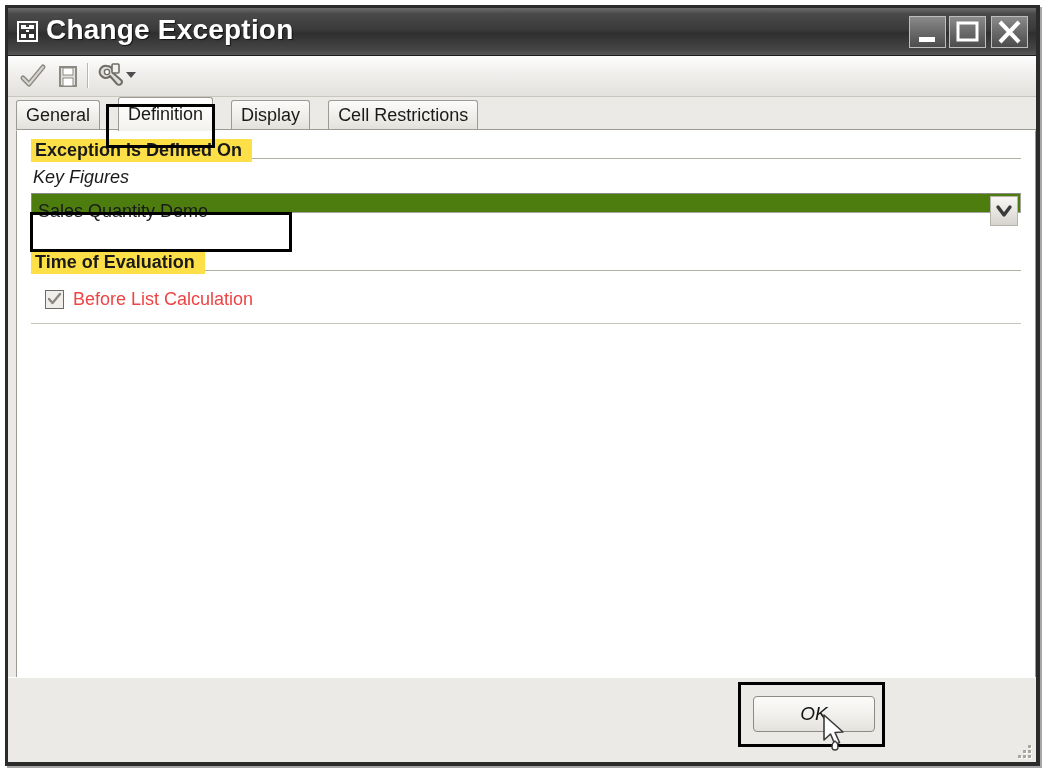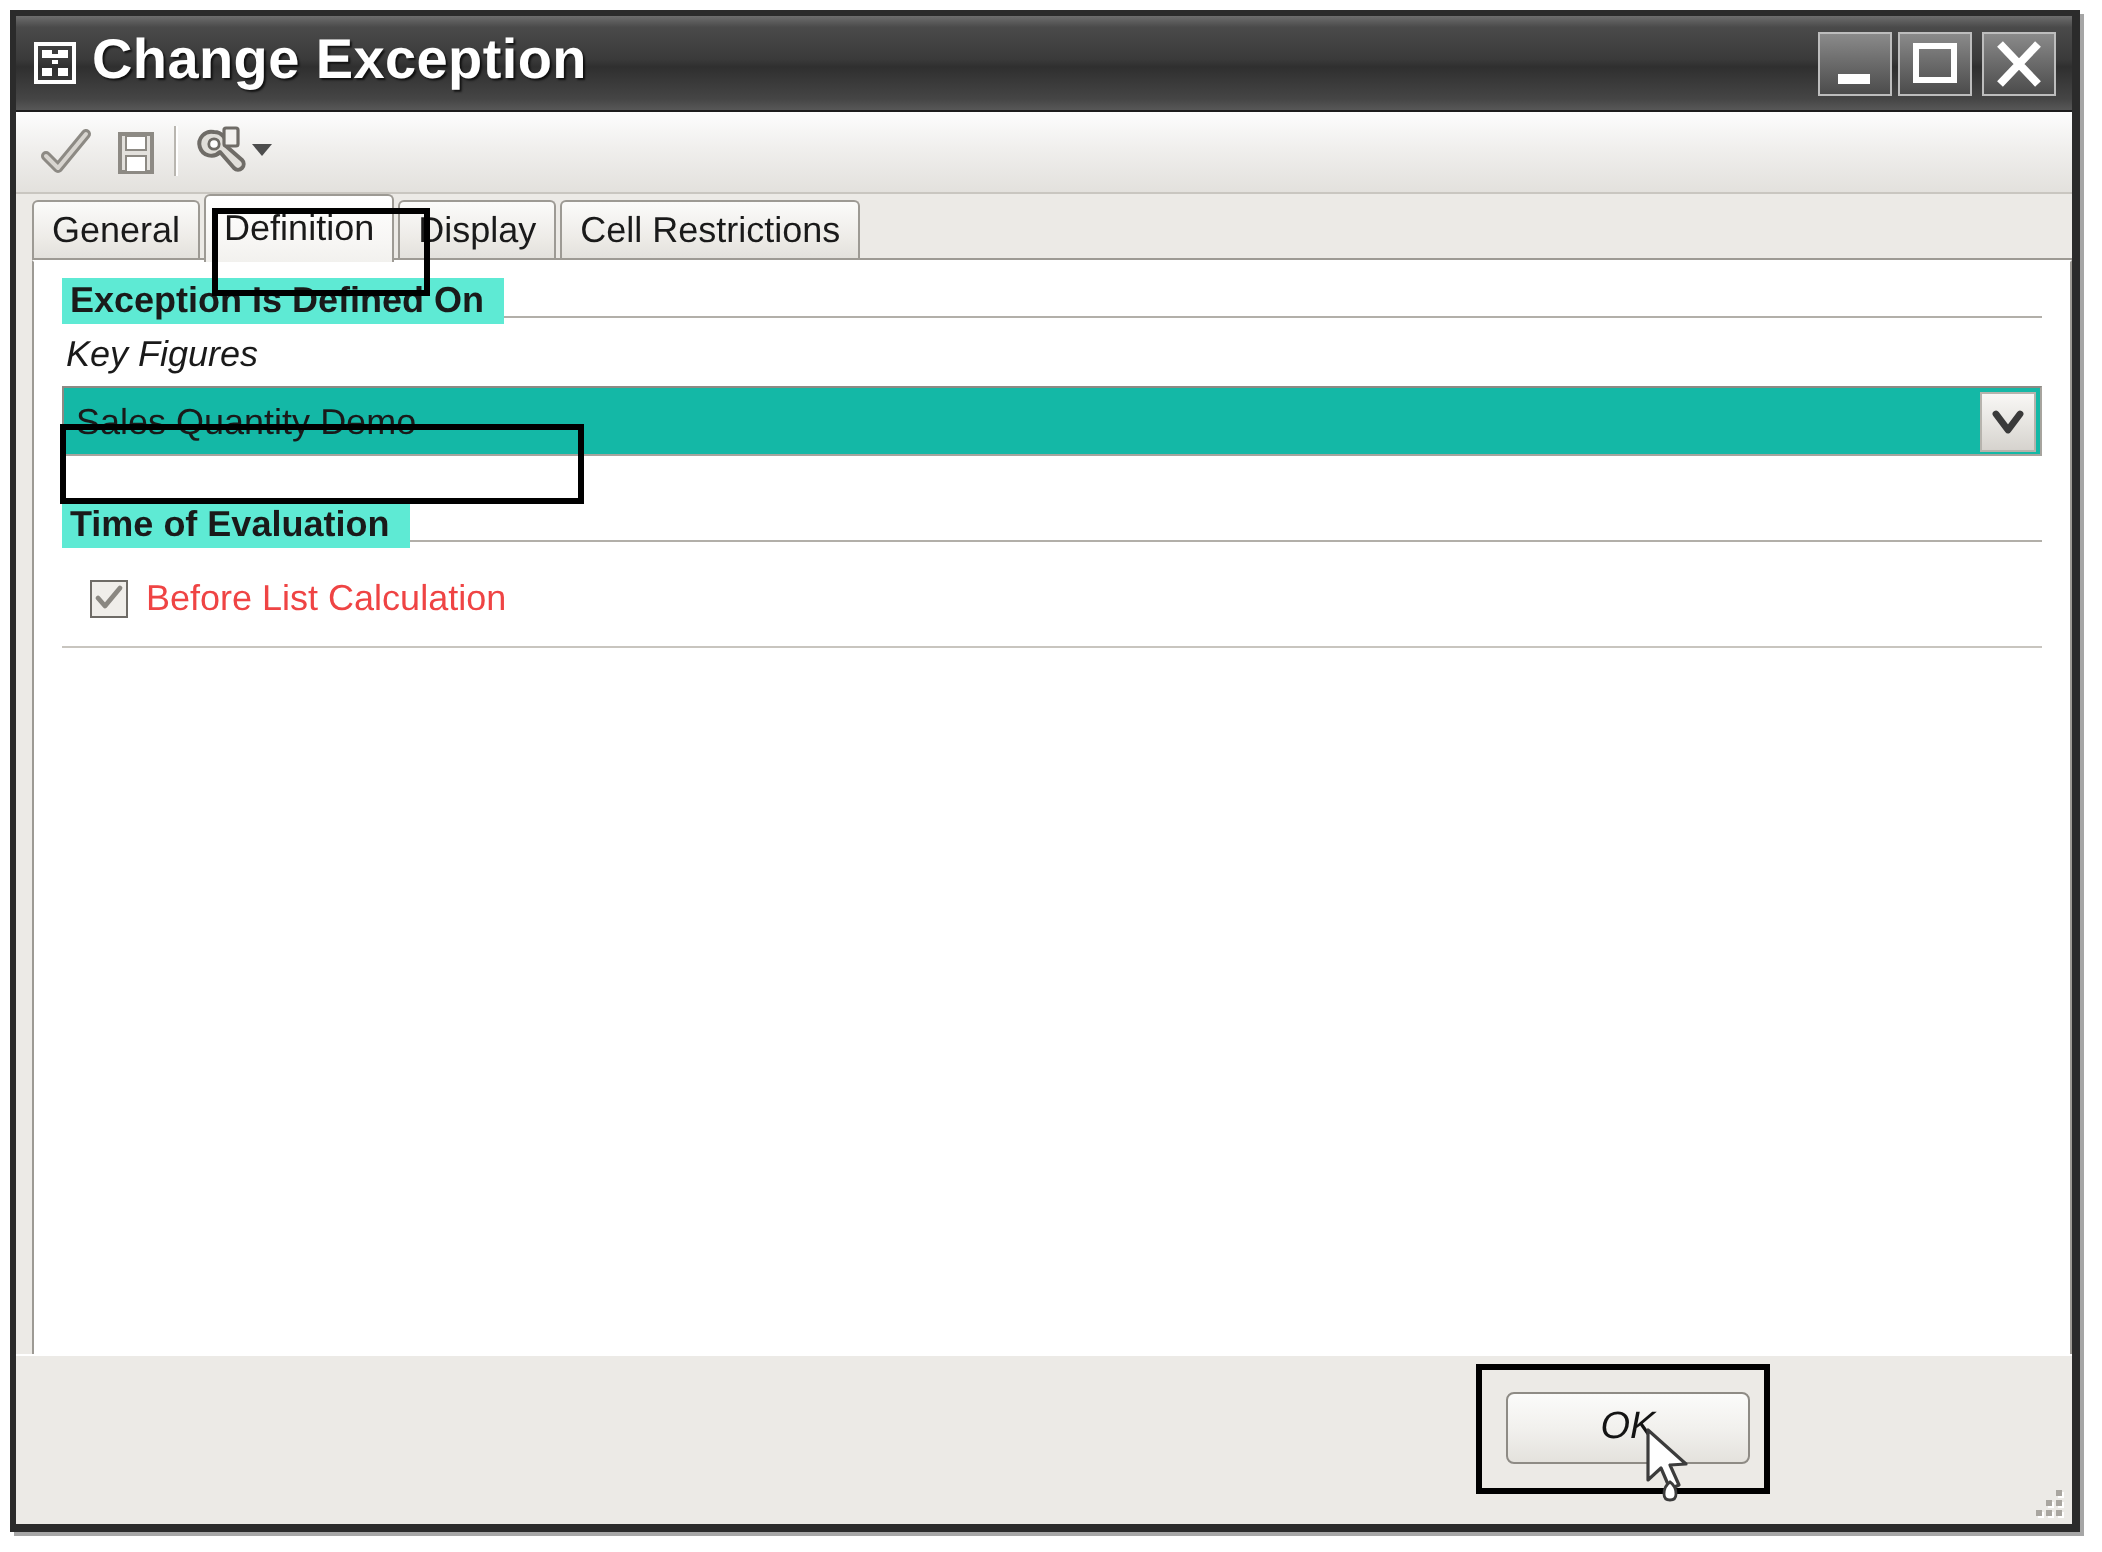--- a/index.html
+++ b/index.html
@@ -130,21 +130,21 @@
     box-sizing: border-box;
     line-height: 29px;
     font-size: 18px;
     color: #1a1a1a;
     white-space: nowrap;
     background: linear-gradient(to bottom, #fbfbfa 0%, #eeece8 60%, #e2e0db 100%);
     border: 1px solid #9d9a94;
     border-bottom: none;
     border-radius: 3px 3px 0 0;
   }
-  .tab + .tab { margin-left: 2px; }
+  .tab + .tab { margin-left: 18px; }
   .tab.active {
     margin-top: 0;
     height: 34px;
     line-height: 32px;
     background: linear-gradient(to bottom, #ffffff 0%, #f7f6f4 70%, #f2f1ee 100%);
     z-index: 3;
   }
 
   
   #client {
@@ -166,21 +166,21 @@
   }
   .group-title {
     position: absolute;
     left: 0; top: 0;
     height: 23px;
     line-height: 23px;
     padding: 0 10px 0 4px;
     font-size: 18px;
     font-weight: bold;
     color: #1a1a1a;
-    background: #5eead4;
+    background: #fde047;
     white-space: nowrap;
     z-index: 2;
   }
   .group-rule {
     position: absolute;
     left: 0; right: 0;
     bottom: 1px;
     height: 2px;
     border-top: 1px solid #b2afa9;
     border-bottom: 1px solid #ffffff;
@@ -200,23 +200,23 @@
     white-space: nowrap;
     font-style: italic;
   }
 
   
   #combo {
     position: absolute;
     left: 14px;
     right: 14px;
     top: 62px;
-    height: 35px;
-    box-sizing: border-box;
-    background: #14b8a6;
+    height: 20px;
+    box-sizing: border-box;
+    background: #4d7c0f;
     border: 1px solid #a7a49e;
     border-top-color: #8d8a84;
     border-left-color: #8d8a84;
   }
   #combo-value {
     position: absolute;
     left: 6px;
     top: 0;
     height: 34px;
     line-height: 34px;

